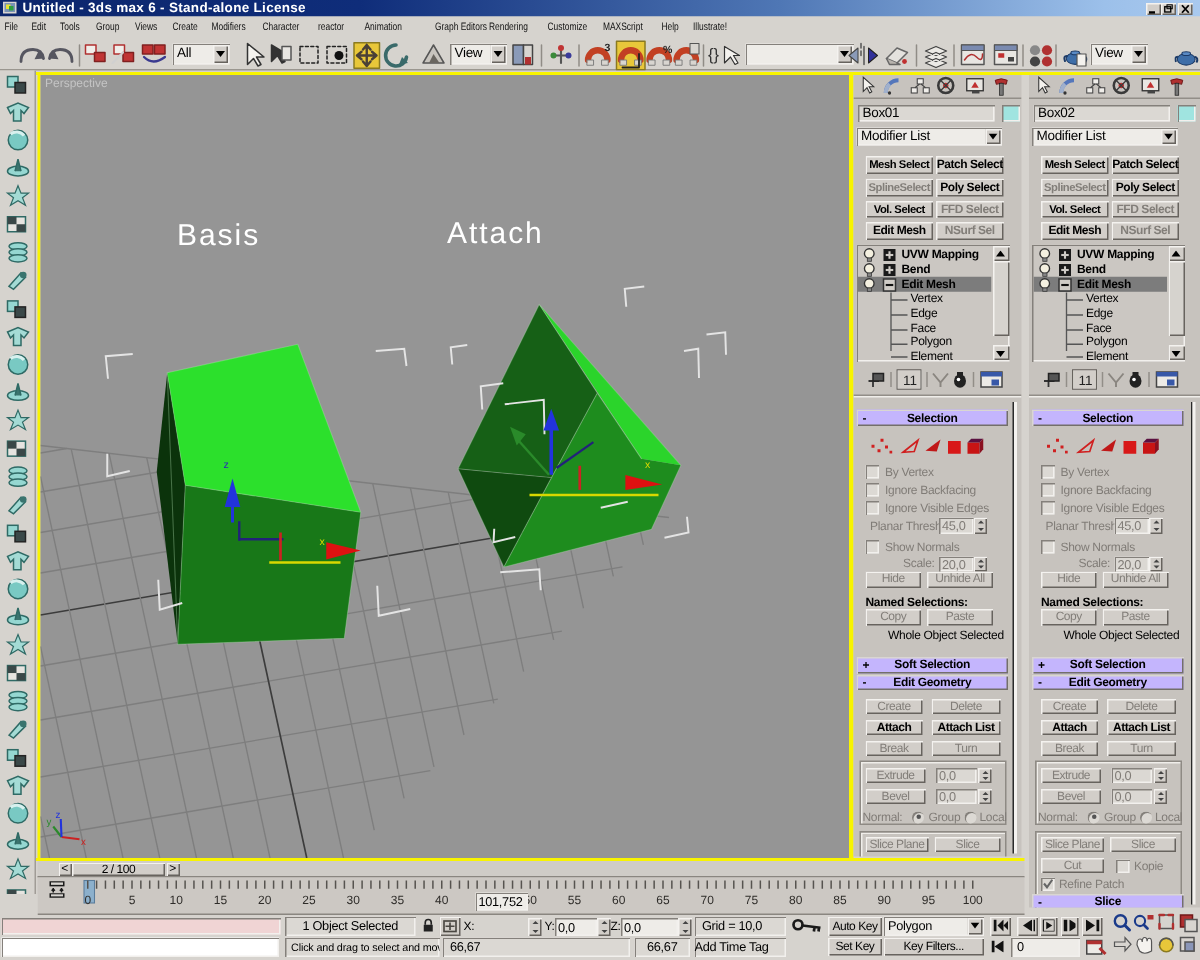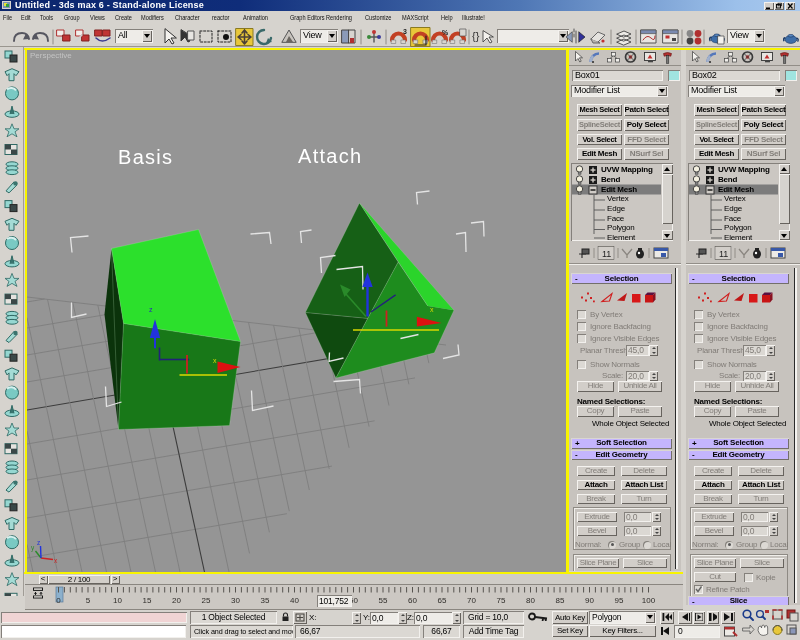--- a/index.html
+++ b/index.html
@@ -865,21 +865,21 @@
     <path d="M4 0 L10 4 L4 8 Z" fill="#111"></path>
   </svg>
 <div class="btn" style="left:721px;top:610.5px;width:14px;height:13px"></div>
 <svg class="a" style="left:723px;top:613px" width="10" height="8" viewBox="0 0 10 8">
     <path d="M1 0 L7 4 L1 8 Z" fill="#111"></path>
     <rect x="8" y="0" width="2" height="8" fill="#111"></rect>
   </svg>
 <div class="sunk" style="left:190px;top:624.5px;width:103px;height:13px;line-height:13px;padding-left:4px;font-size:7.2px;letter-spacing:-0.1px">Click and drag to select and mov</div>
 <div class="sunk" style="left:295px;top:624.5px;width:125px;height:13px;line-height:13px;padding-left:5px">66,67</div>
 <div class="sunk" style="left:423px;top:624.5px;width:37px;height:13px;line-height:13px;text-align:center">66,67</div>
-<div class="sunk" style="left:463px;top:624.5px;width:61px;height:13px;line-height:13px;text-align:center">Add Time Tag</div>
+<div class="sunk" style="left:463px;top:624.5px;width:61px;height:13px;line-height:13px;">Add Time Tag</div>
 <div class="btn" style="left:552px;top:624.5px;width:36px;height:12.5px;line-height:12px">Set Key</div>
 <div class="btn" style="left:589px;top:624.5px;width:67px;height:12.5px;line-height:12px">Key Filters...</div>
 <svg class="a" style="left:661px;top:627px" width="12" height="8" viewBox="0 0 12 8">
     <path d="M8 0 L2 4 L8 8 Z" fill="#111"></path>
     <rect x="0" y="0" width="2" height="8" fill="#111"></rect>
   </svg>
 <div class="sunk white" style="left:674px;top:624.5px;width:46px;height:13px;line-height:13px;padding-left:4px">0</div>
 <svg class="a" style="left:724px;top:626px" width="14" height="11" viewBox="0 0 14 11">
     <rect x="0.5" y="1" width="10" height="9" fill="#eceae6" stroke="#444"></rect>
     <rect x="0.5" y="1" width="10" height="2.5" fill="#b03030"></rect>

